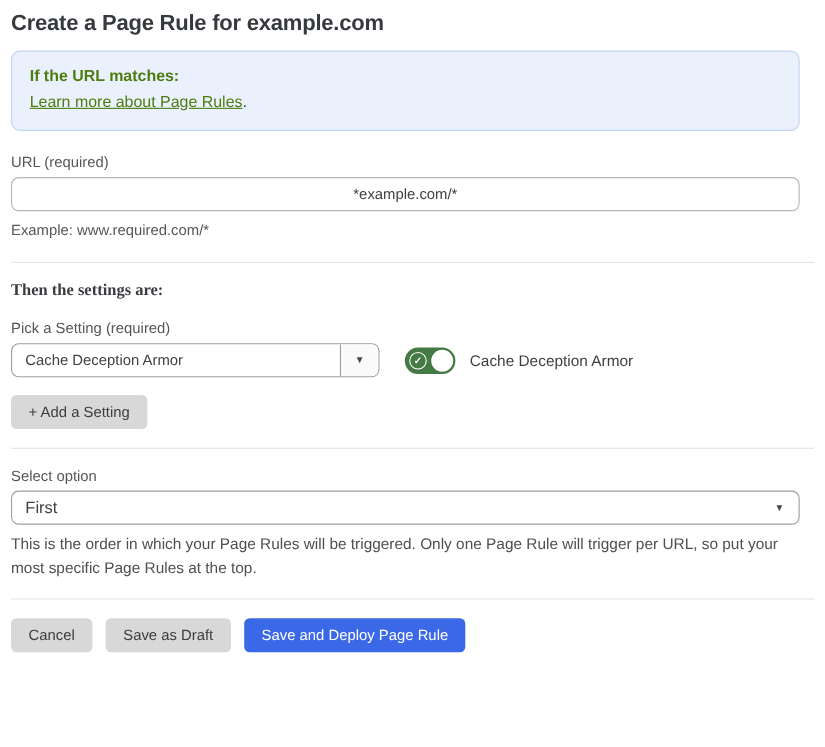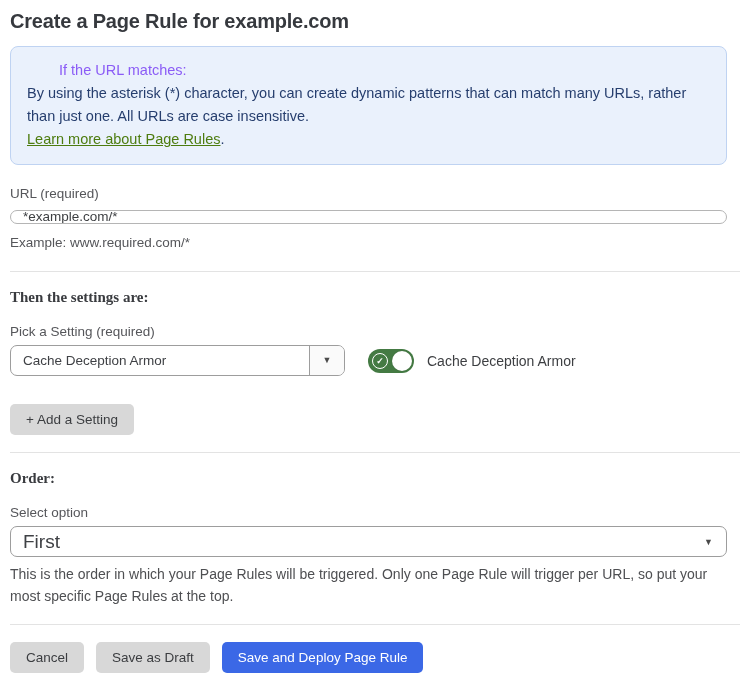--- a/index.html
+++ b/index.html
@@ -30,23 +30,22 @@
     background: #eaf1fc;
     border: 1px solid #bfd3f2;
     border-radius: 8px;
     padding: 12px 16px 13px 16px;
     font-size: 14.5px;
     line-height: 23px;
     color: #263e6e;
     margin-bottom: 21px;
   }
   .info-heading {
-    font-weight: normal;
-    color: #8b5cf6;
-    margin-left: 32px;
+    font-weight: bold;
+    color: #4d7c0f;
   }
   .info-link {
     color: #4d7c0f;
     text-decoration: underline;
     cursor: pointer;
   }
   
   .field-label {
     font-size: 13.5px;
     color: #55565a;
@@ -54,28 +53,29 @@
   }
   .helper-text {
     font-size: 13.5px;
     color: #55565a;
     margin-top: 7px;
     line-height: 22px;
   }
   .text-input {
     box-sizing: border-box;
     width: 717px;
-    height: 14px;
+    height: 31px;
     border: 1px solid #b5b5b5;
     border-radius: 7px;
     padding: 0 12px;
     font-size: 13.5px;
     color: #3d3f42;
     font-family: "Liberation Sans", sans-serif;
     outline: none;
+    text-align: center;
   }
   .divider {
     width: 730px;
     border-top: 1px solid #e3e3e3;
     margin: 17px 0;
   }
   .section-heading {
     font-size: 15px;
     font-weight: bold;
     color: #393b3f;
@@ -173,35 +173,35 @@
   }
   .btn-gray {
     background: #d8d8d8;
     color: #3b3d40;
   }
   .btn-blue {
     background: #3b68e6;
     color: #ffffff;
   }
   .add-setting-btn {
-    margin-top: 28px;
+    margin-top: 16px;
   }
   
   .full-select {
     box-sizing: border-box;
     position: relative;
     width: 717px;
     height: 31px;
     border: 1px solid #9d9d9d;
     border-radius: 7px;
     background: #ffffff;
     cursor: pointer;
   }
   .full-select .select-value {
-    font-size: 19px;
+    font-size: 15px;
     color: #3f4145;
     line-height: 29px;
     padding: 0 12px;
   }
   .full-select .arrow-glyph {
     position: absolute;
     right: 13px;
     top: 50%;
     transform: translateY(-50%);
   }
@@ -223,21 +223,20 @@
 </style>
 </head>
 <body>
 
 <div class="page">
 
   <h1 class="page-title">Create a Page Rule for example.com</h1>
 
   <div class="info-box">
     <div class="info-heading">If the URL matches:</div>
-    <div><span>By using the asterisk (*) character, you can create dynamic patterns that can match many URLs, rather than just one. All URLs are case insensitive.</span></div>
     <div><a class="info-link">Learn more about Page Rules</a><span>.</span></div>
   </div>
 
   <div class="field-label">URL (required)</div>
   <input class="text-input" type="text" value="*example.com/*" style="">
   <div class="helper-text">Example: www.required.com/*</div>
 
   <div class="divider"></div>
 
   <div class="section-heading">Then the settings are:</div>
@@ -254,21 +253,20 @@
       <span class="toggle-check-ring">✓</span>
       <span class="toggle-knob"></span>
     </div>
     <span class="toggle-label">Cache Deception Armor</span>
   </div>
 
   <button class="btn btn-gray add-setting-btn">+ Add a Setting</button>
 
   <div class="divider"></div>
 
-  <div class="section-heading">Order:</div>
 
   <div class="field-label">Select option</div>
   <div class="full-select">
     <div class="select-value">First</div>
     <span class="arrow-glyph">▼</span>
   </div>
   <div class="order-helper">This is the order in which your Page Rules will be triggered. Only one Page Rule will trigger per URL, so put your most specific Page Rules at the top.</div>
 
   <div class="divider"></div>
 

